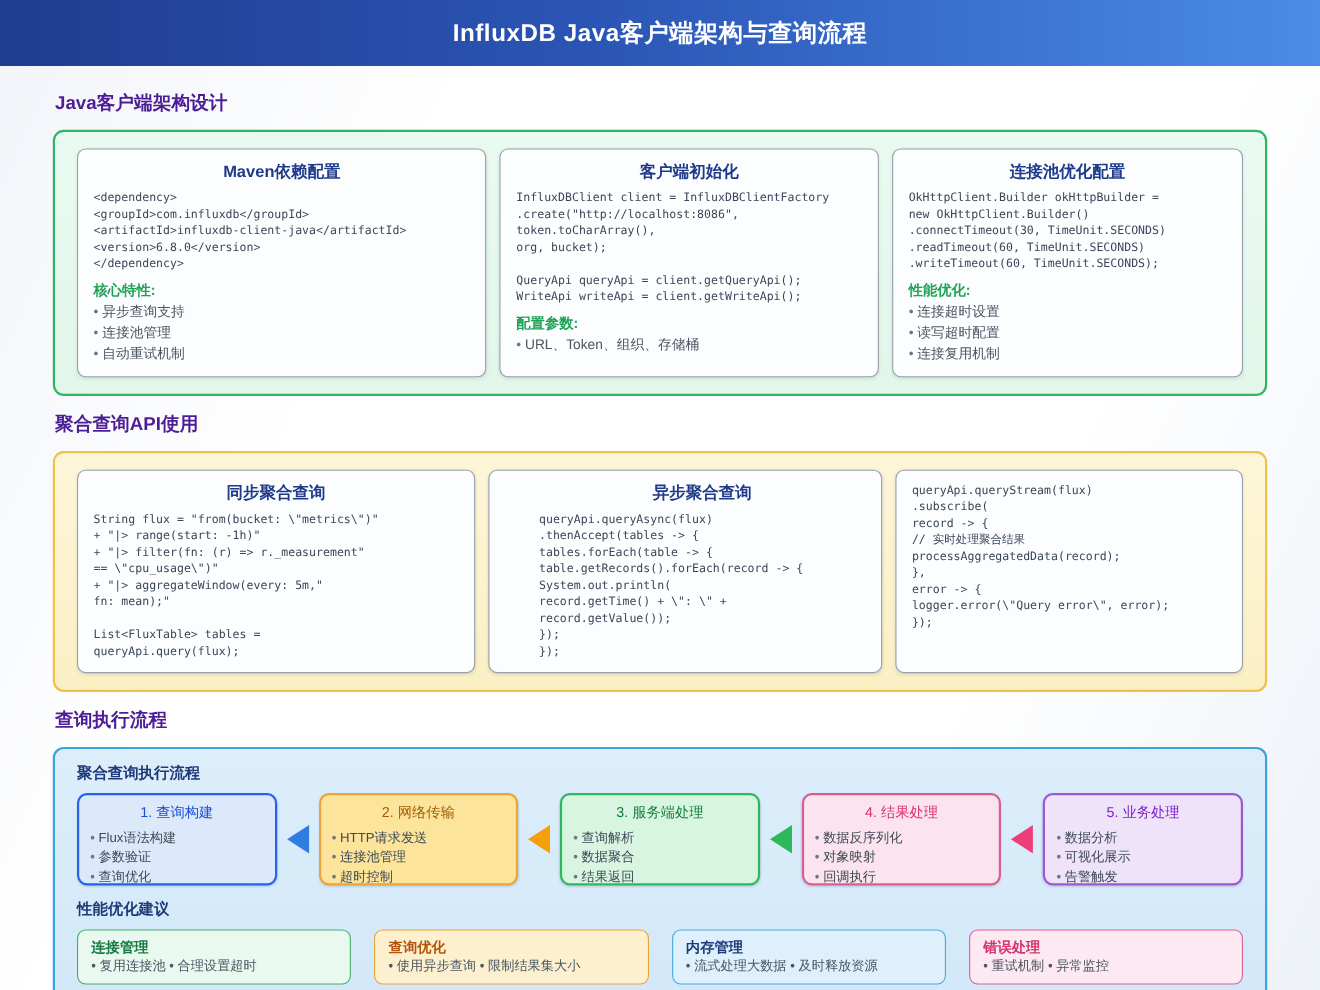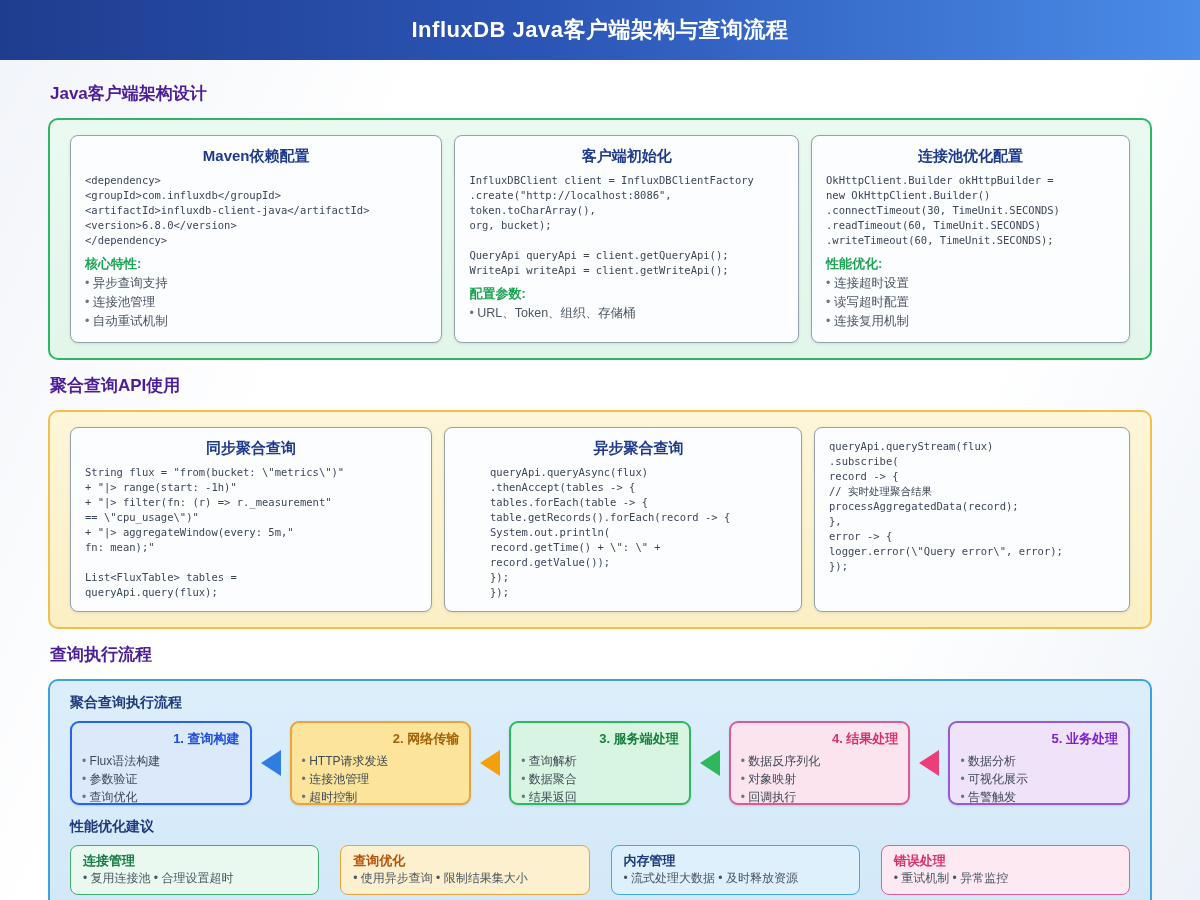--- a/index.html
+++ b/index.html
@@ -39,21 +39,21 @@
   .w-card-a { width:376px; } .w-card-b { width:348px; } .w-card-c { width:322px; }
   .w-card-d { width:362px; } .w-card-e { width:358px;padding-left:45px; } .w-card-f { flex:1; }
 
   .panel-label { color:#1e3a7a; font-size:14px; font-weight:bold; margin-bottom:9px; }
 
   .steps-row { display:flex; align-items:center; gap:9px; margin-bottom:13px; }
   .step {
     flex:1; height:84px; border-radius:9px; padding:7px 10px 6px 10px;
     border:2px solid; box-shadow:0 1px 2px rgba(40,60,90,.15);
   }
-  .step-title { text-align:right; font-size:13px; font-weight:bold; margin-bottom:4px; }
+  .step-title { text-align:center; font-size:13px; font-weight:normal; margin-bottom:4px; }
   .step .bullet { font-size:12px; line-height:18px; color:#3f4a56; }
   .step-1 { background:#dbe9fb; border-color:#2563eb; } .step-1 .step-title { color:#1d4ed8; }
   .step-2 { background:#fce49a; border-color:#e9a43c; } .step-2 .step-title { color:#a16207; }
   .step-3 { background:#d8f5e2; border-color:#2eb862; } .step-3 .step-title { color:#15803d; }
   .step-4 { background:#fce4ef; border-color:#db5c95; } .step-4 .step-title { color:#d6336c; }
   .step-5 { background:#efe3f9; border-color:#9b59d0; } .step-5 .step-title { color:#7e22ce; }
 
   .arrow { width:0; height:0; flex:0 0 auto;
     border-top:13px solid transparent; border-bottom:13px solid transparent; }
   .arrow-blue   { border-right:20px solid #2f7de1; }

